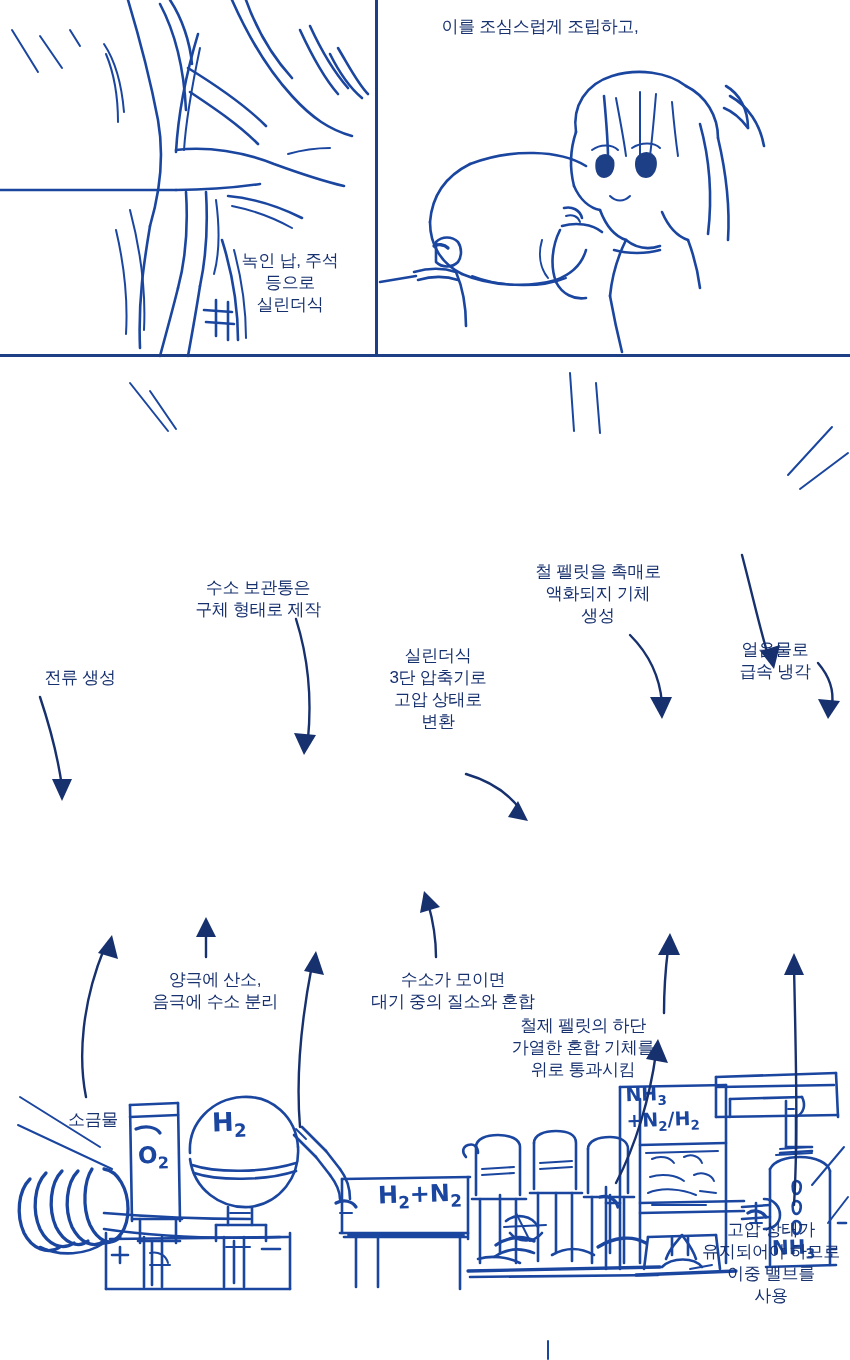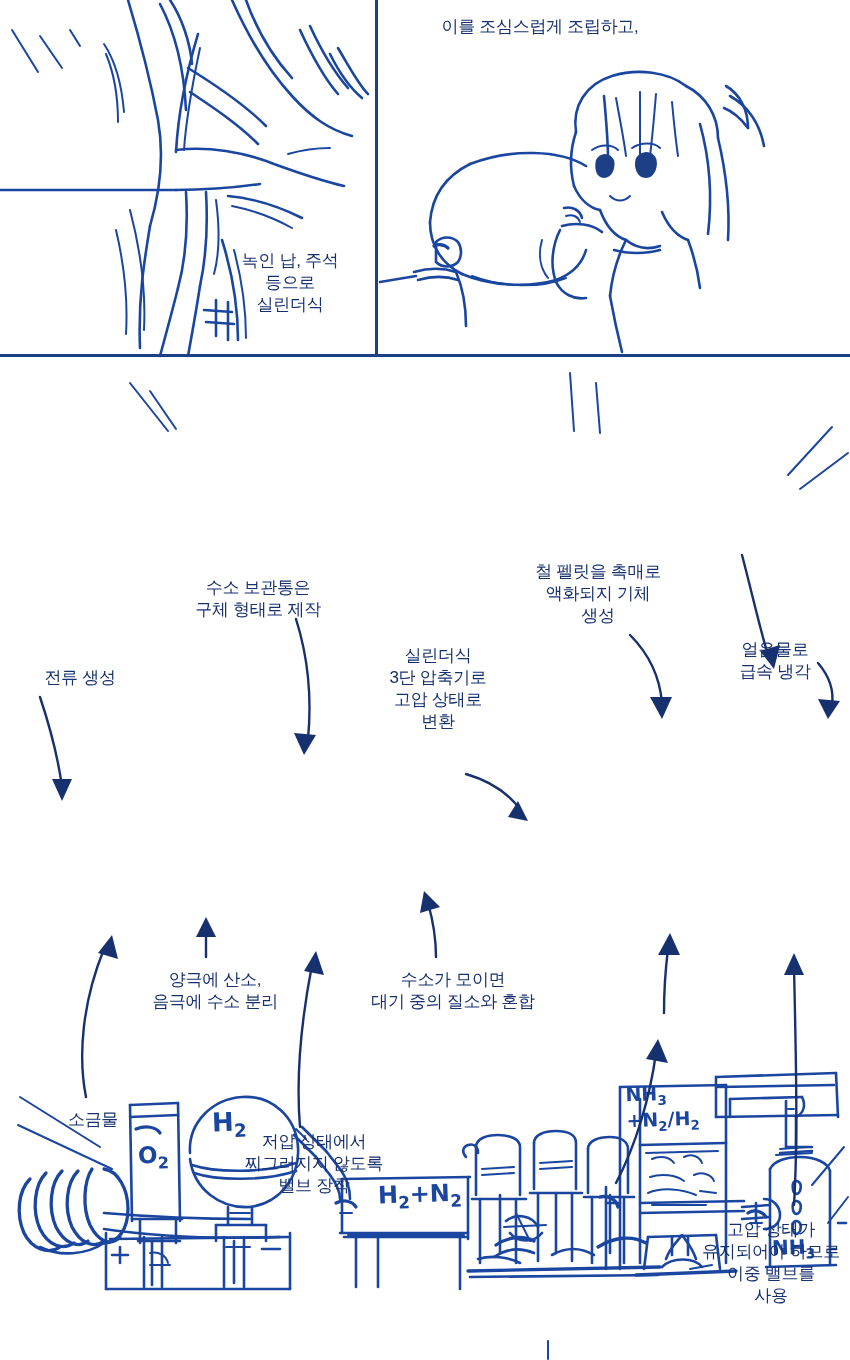--- a/index.html
+++ b/index.html
@@ -482,26 +482,26 @@
 
     <div class="txt t17" style="left:710px;top:282px;width:130px;">얼음물로
 급속 냉각</div>
 
     <div class="txt t17" style="left:330px;top:612px;width:246px;">수소가 모이면
 대기 중의 질소와 혼합</div>
 
     <div class="txt t17" style="left:106px;top:612px;width:218px;">양극에 산소,
 음극에 수소 분리</div>
 
+    <div class="txt t17" style="left:468px;top:658px;width:230px;">철제 펠릿의 하단
+가열한 혼합 기체를
+위로 통과시킴</div>
 
     <div class="txt t17" style="left:28px;top:752px;width:130px;">소금물</div>
 
-    <div class="txt t17" style="left:206px;top:774px;width:216px;">저압 상태에서
-찌그러지지 않도록
-밸브 장착</div>
 
 
     <div class="txt t17" style="left:676px;top:862px;width:190px;">고압 상태가
 유지되어야 하므로
 이중 밸브를
 사용</div>
 
   </div>
 </div>
 

